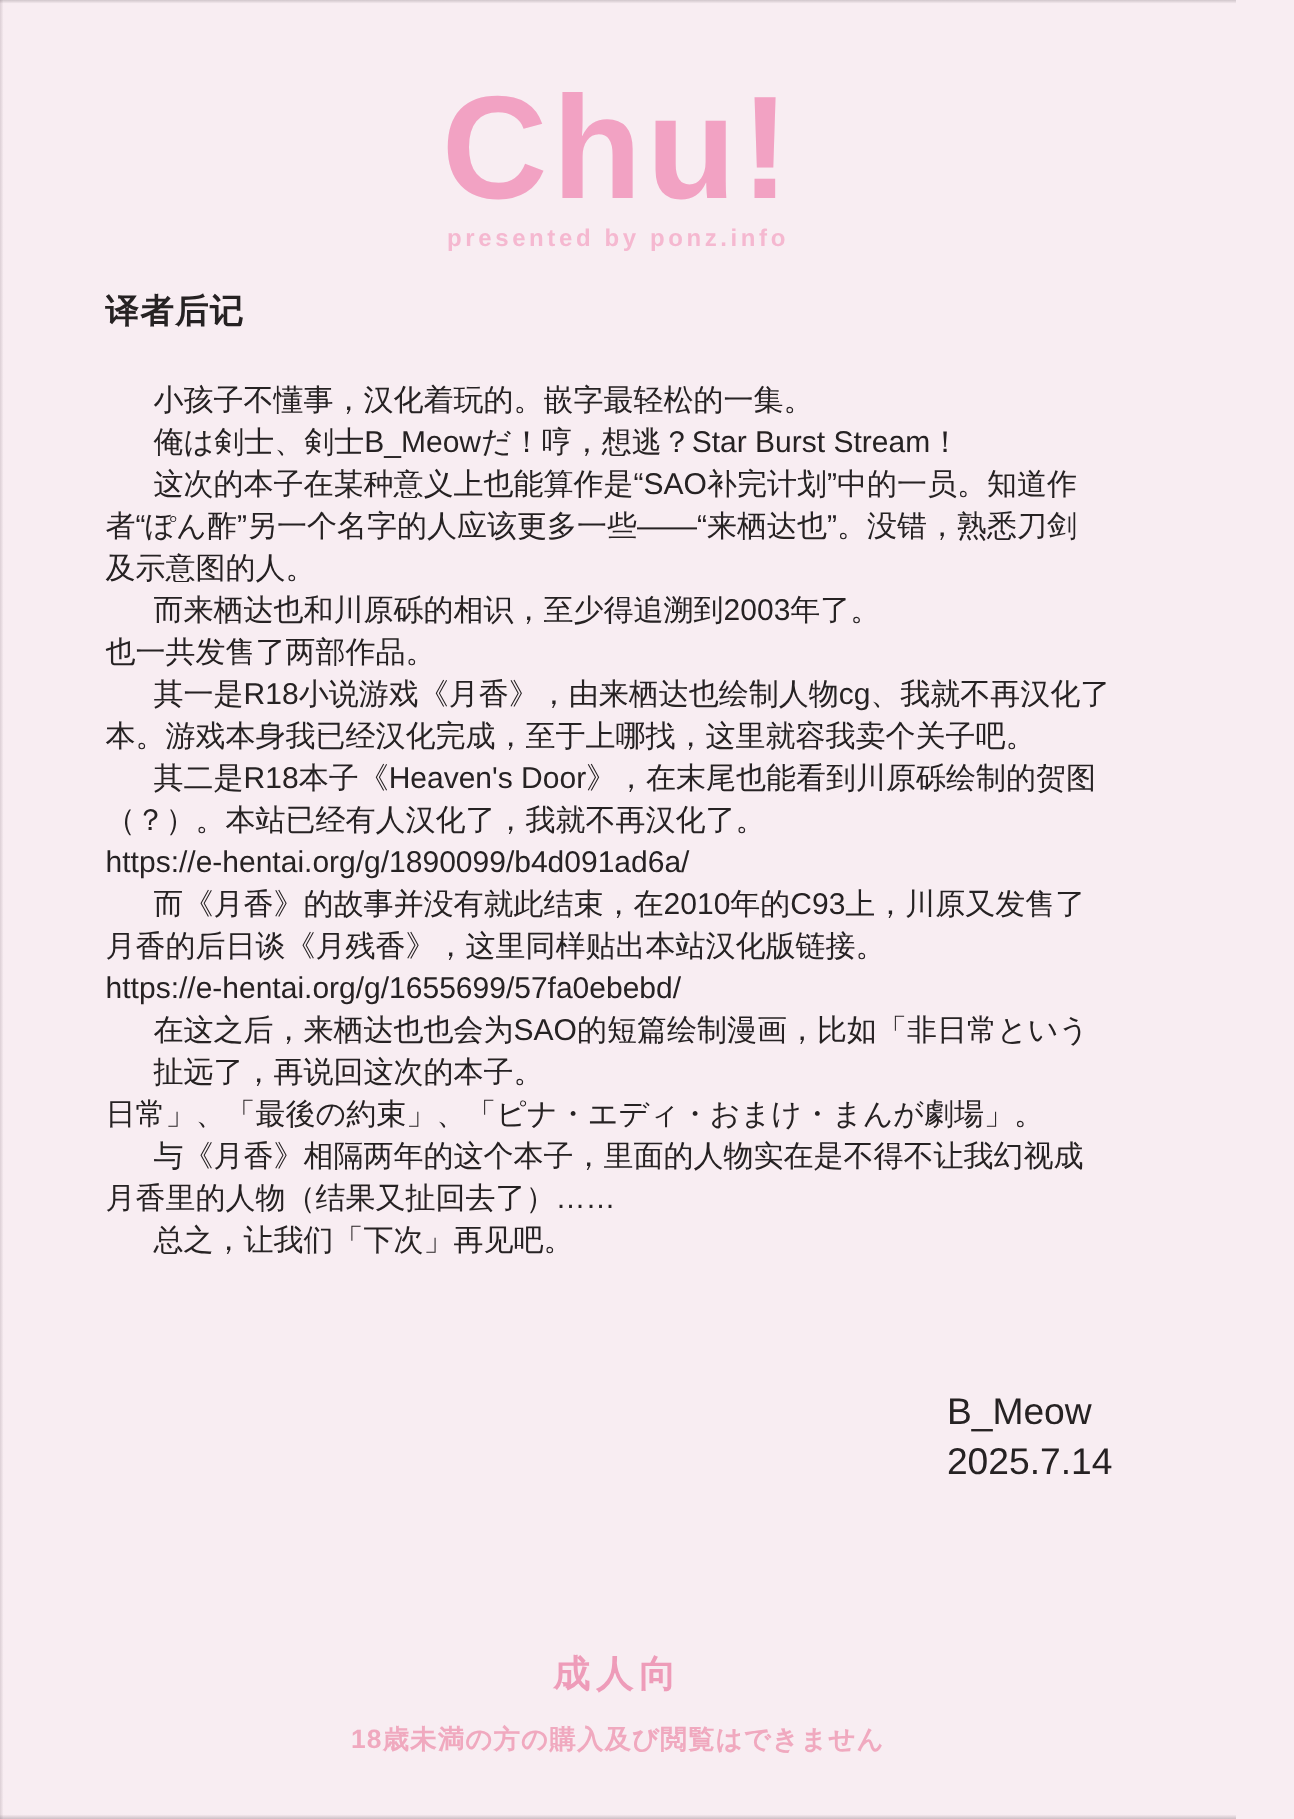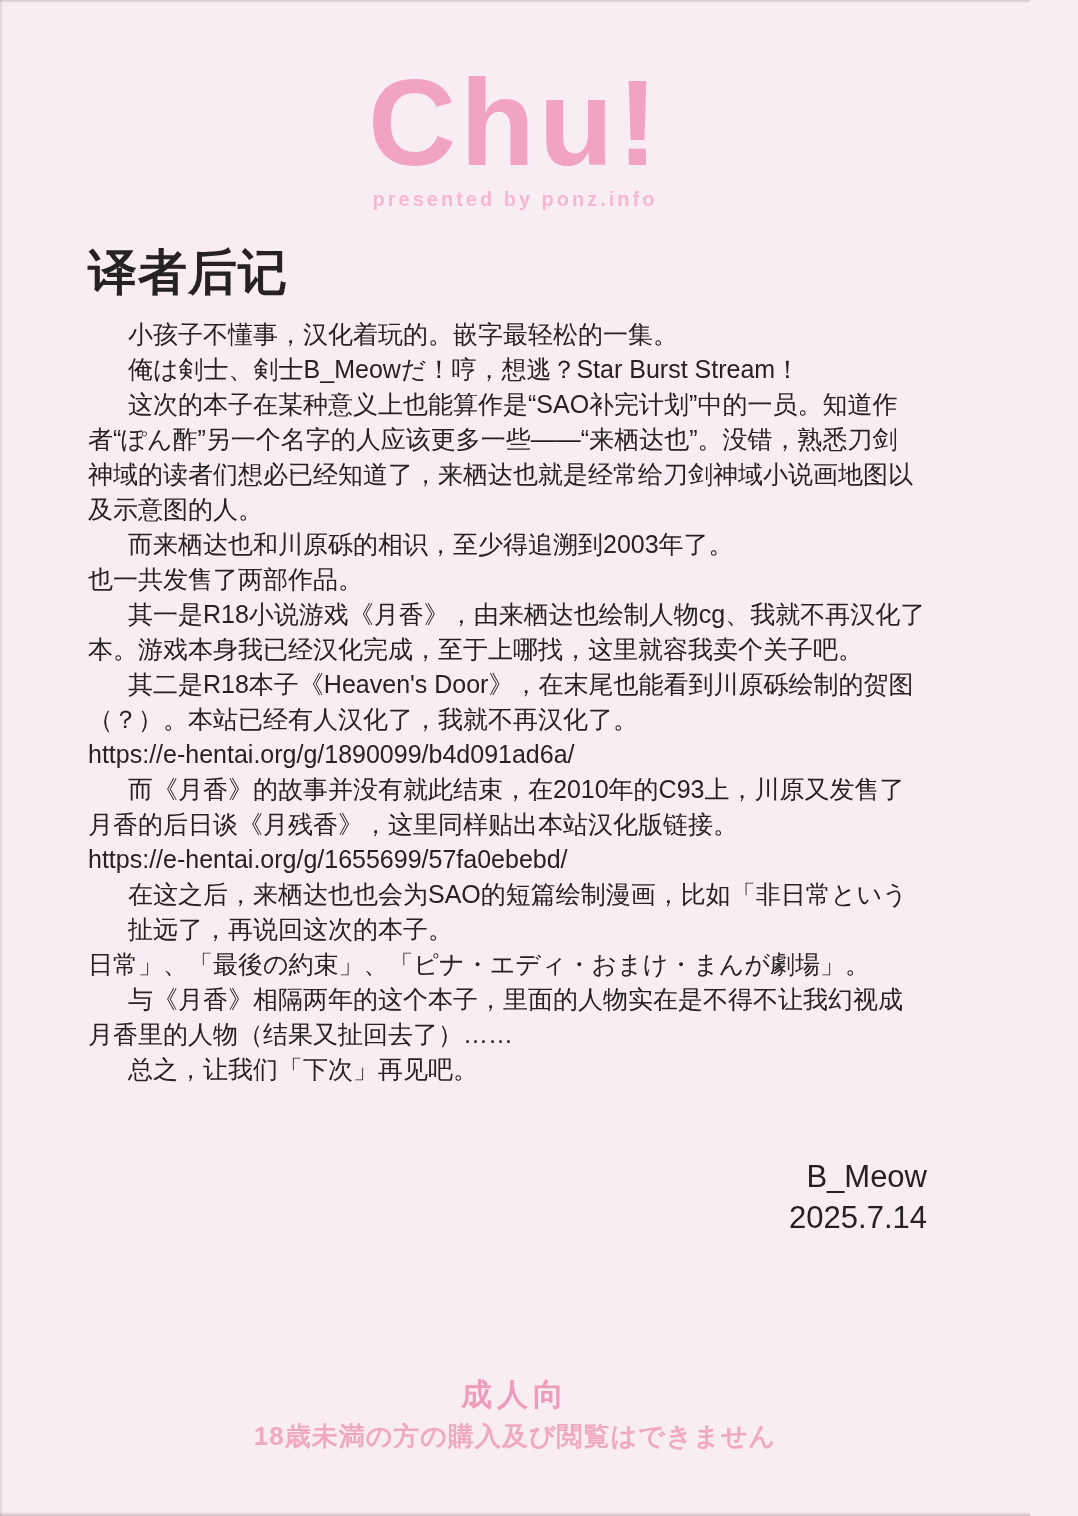--- a/index.html
+++ b/index.html
@@ -56,53 +56,52 @@
     margin-top:4px;
     font-size:20px;
     font-weight:bold;
     letter-spacing:3px;
     color:var(--logo-sub-pink);
   }
 
   .heading{
     position:absolute;top:240px;left:88px;
     margin:0;
-    font-size:49px;
+    font-size:28px;
     font-weight:bold;
     letter-spacing:1px;
   }
 
   .body-text{
     position:absolute;top:317px;left:88px;width:904px;
     font-size:25px;
     line-height:35px;
   }
   .body-text .line{white-space:nowrap;}
   .body-text .line.indent{text-indent:1.6em;}
 
   .signature{
     position:absolute;top:1156px;right:103px;
-    text-align:right;
     font-size:31px;
     line-height:41px;
   }
 
   .footer{
     position:absolute;top:1374px;left:0;right:0;
     text-align:center;
   }
   .rating{
     font-size:31px;
     font-weight:bold;
     letter-spacing:5px;
     color:var(--rating-pink);
   }
   .notice{
-    margin-top:3px;
-    font-size:26px;
+    margin-top:19px;
+    font-size:22px;
     font-weight:bold;
     letter-spacing:1px;
     color:var(--notice-pink);
   }
 </style>
 </head>
 <body>
 
 <div class="page">
   <div class="edge-left"></div>
@@ -112,21 +111,20 @@
     <div class="logo-subtitle">presented by ponz.info</div>
   </header>
 
   <h1 class="heading">译者后记</h1>
 
   <div class="body-text">
       <div class="line indent">小孩子不懂事，汉化着玩的。嵌字最轻松的一集。</div>
       <div class="line indent">俺は剣士、剣士B_Meowだ！哼，想逃？Star Burst Stream！</div>
       <div class="line indent">这次的本子在某种意义上也能算作是“SAO补完计划”中的一员。知道作</div>
       <div class="line">者“ぽん酢”另一个名字的人应该更多一些——“来栖达也”。没错，熟悉刀剑</div>
-      <div class="line">神域的读者们想必已经知道了，来栖达也就是经常给刀剑神域小说画地图以</div>
       <div class="line">及示意图的人。</div>
       <div class="line indent">而来栖达也和川原砾的相识，至少得追溯到2003年了。</div>
       <div class="line">也一共发售了两部作品。</div>
       <div class="line indent">其一是R18小说游戏《月香》，由来栖达也绘制人物cg、我就不再汉化了</div>
       <div class="line">本。游戏本身我已经汉化完成，至于上哪找，这里就容我卖个关子吧。</div>
       <div class="line indent">其二是R18本子《Heaven's Door》，在末尾也能看到川原砾绘制的贺图</div>
       <div class="line">（？）。本站已经有人汉化了，我就不再汉化了。</div>
       <div class="line">https://e-hentai.org/g/1890099/b4d091ad6a/</div>
       <div class="line indent">而《月香》的故事并没有就此结束，在2010年的C93上，川原又发售了</div>
       <div class="line">月香的后日谈《月残香》，这里同样贴出本站汉化版链接。</div>

